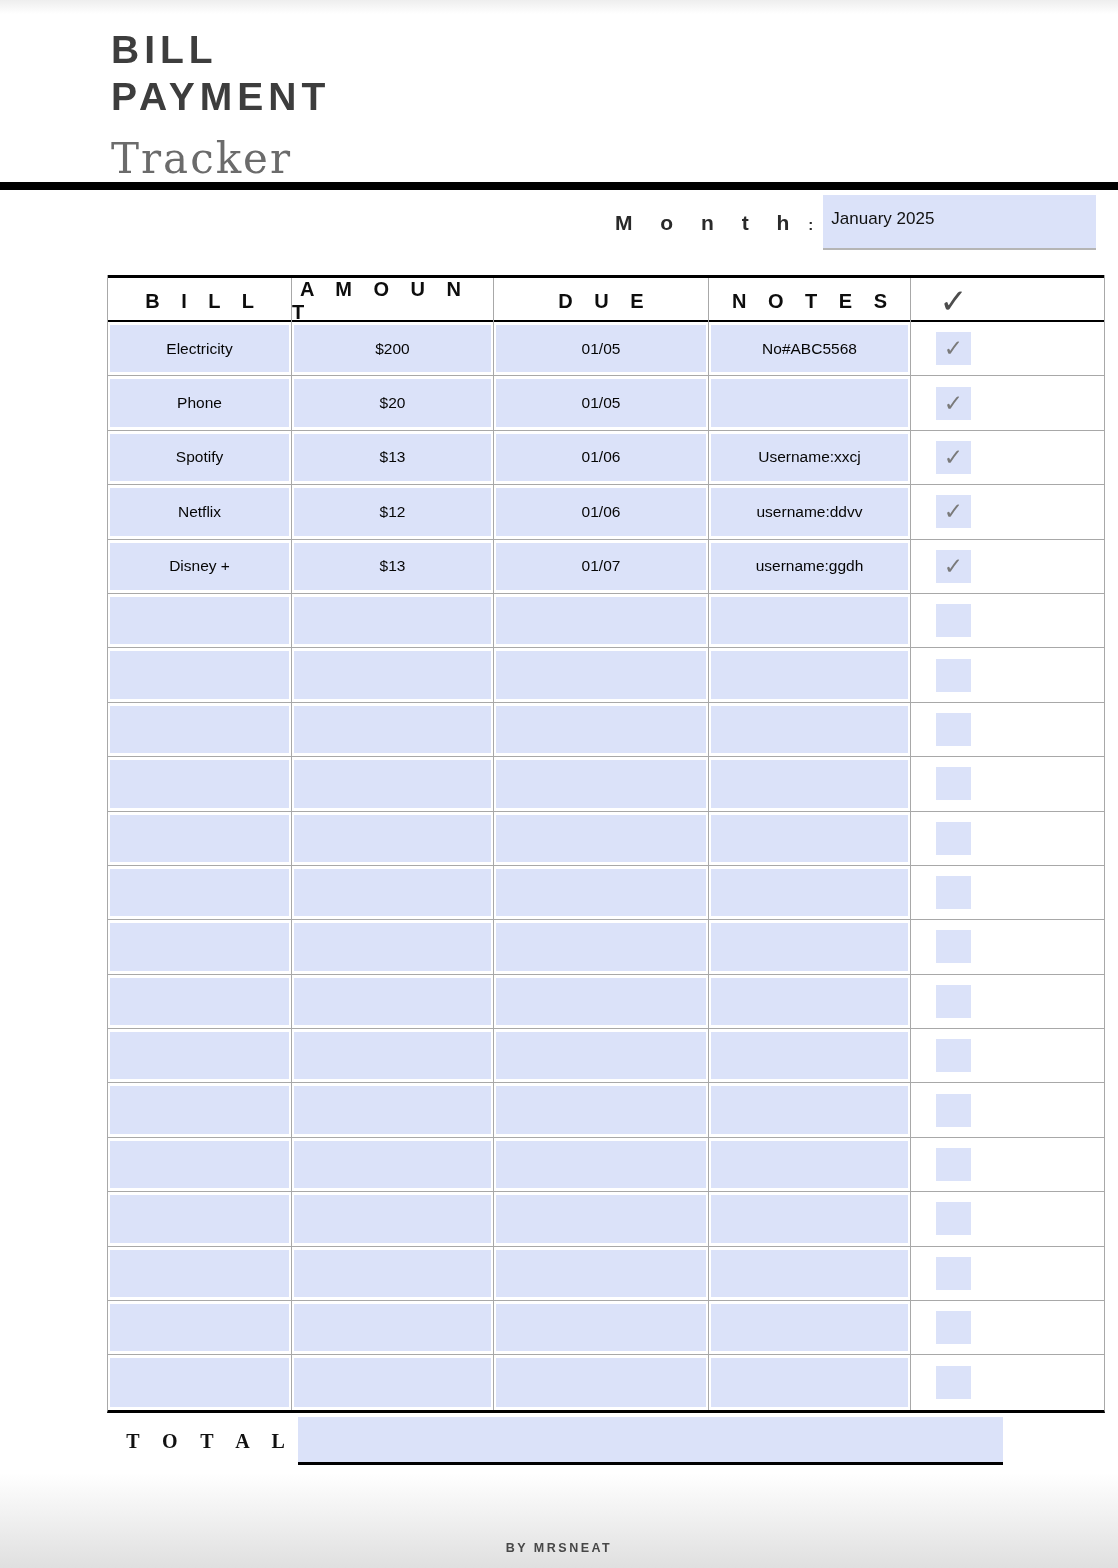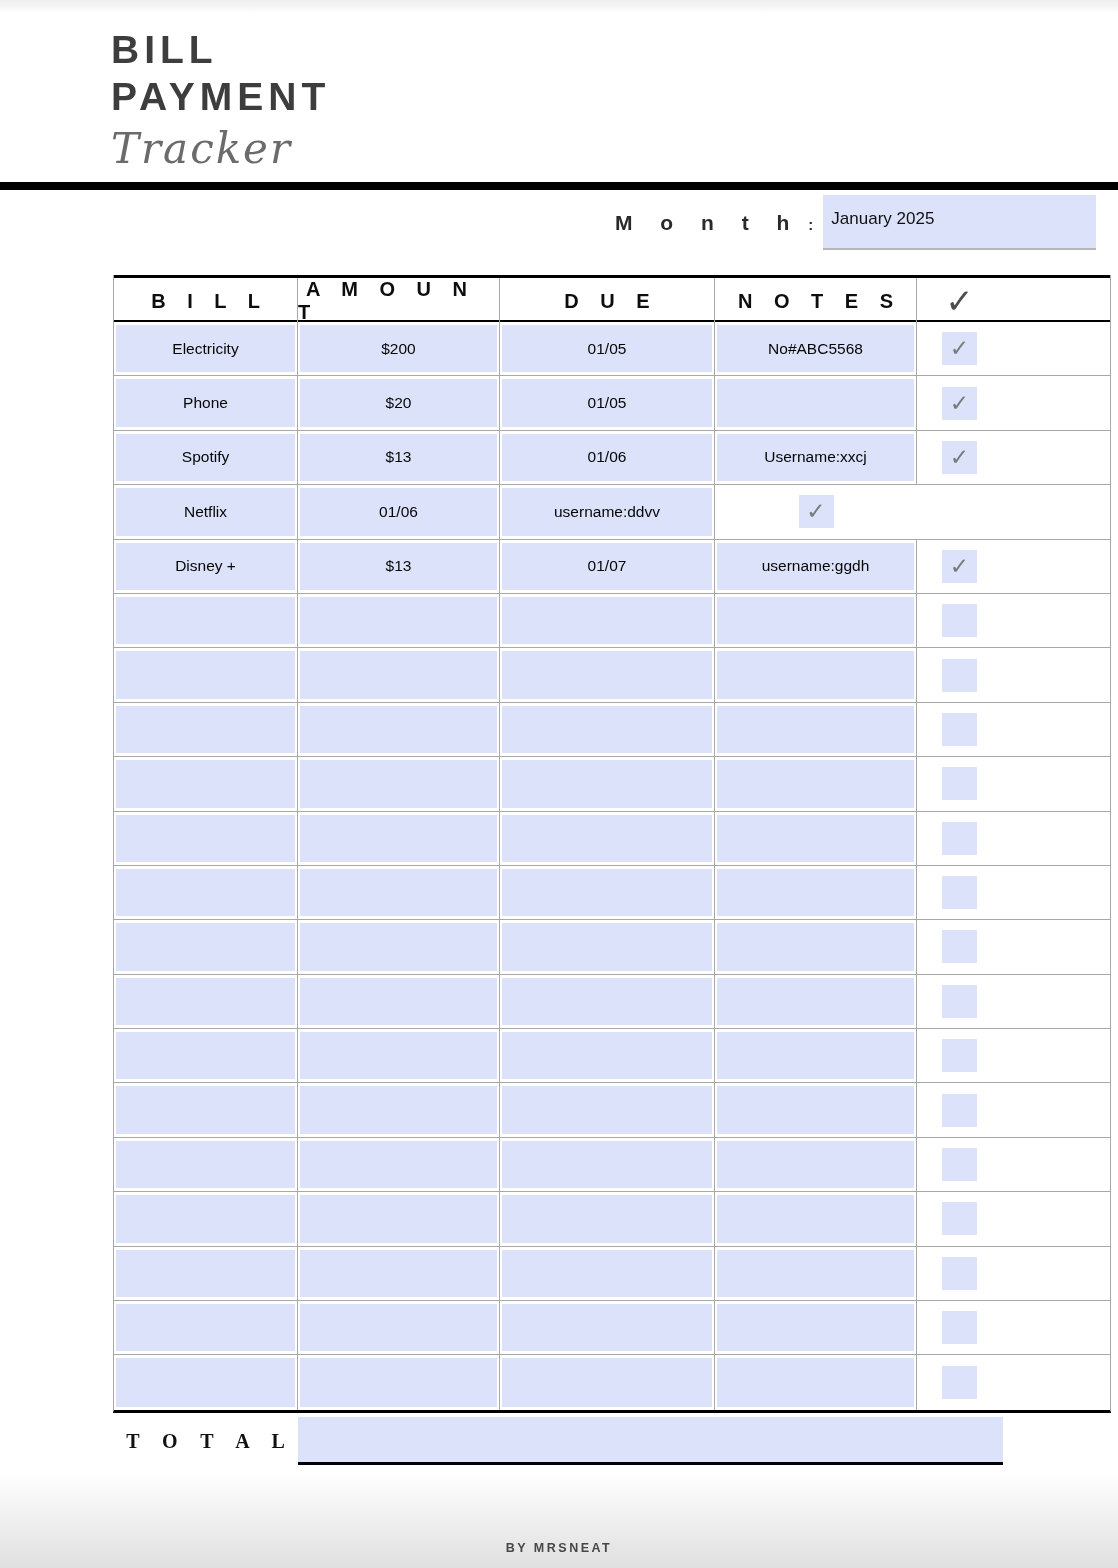--- a/index.html
+++ b/index.html
@@ -21,34 +21,34 @@
   }
   
   .top-shade{position:absolute;left:0;top:0;width:100%;height:14px;
     background:linear-gradient(to bottom, rgba(224,224,224,.55), rgba(255,255,255,0));}
   .bottom-shade{position:absolute;left:0;bottom:0;width:100%;height:95px;
     background:linear-gradient(to bottom, rgba(224,224,224,0), rgba(218,218,218,.85));pointer-events:none;}
 
   
   .title{position:absolute;left:111px;top:26px;}
   .title-line{font-size:39px;font-weight:700;letter-spacing:5px;color:var(--title);line-height:47px;}
-  .title-script{font-family:"DejaVu Serif", serif;font-style:italic;font-size:42px;
-    color:var(--script);letter-spacing:2px;line-height:50px;margin-top:4px;}
+  .title-script{font-family:"DejaVu Serif", serif;font-size:42px;
+    color:var(--script);letter-spacing:2px;line-height:50px;margin-top:14px;}
 
   .divider{position:absolute;left:0;top:182px;width:100%;height:8px;background:#000;}
 
   
   .month-row{position:absolute;left:615px;top:195px;height:55px;display:flex;align-items:center;}
   .month-label{font-size:21px;font-weight:700;letter-spacing:11px;color:#2a2a2a;white-space:nowrap;}
   .month-colon{font-size:15px;font-weight:700;color:#2a2a2a;margin:4px 10px 0 8px;}
   .month-input{width:273px;height:55px;background:var(--lav);border-bottom:2px solid #b5b5b5;
     display:flex;align-items:center;padding:0 0 6px 8px;font-size:17px;color:#111;}
 
   
-  .bill-table{position:absolute;left:113px;top:275px;width:998px;
+  .bill-table{position:absolute;left:107px;top:275px;width:998px;
     border-left:1px solid var(--grid);border-right:1px solid var(--grid);
     border-bottom:3px solid #000;}
   .thead{display:grid;grid-template-columns:184px 202px 215px 202px 85px;height:47px;
     border-top:3px solid #000;border-bottom:2px solid #000;background:#fff;}
   .hcell{display:flex;align-items:center;justify-content:center;
     border-right:1px solid var(--grid);font-size:20px;font-weight:700;letter-spacing:8px;text-indent:8px;color:#0d0d0d;}
   .hcell:last-child{border-right:none;}
   .hcheck{font-family:"DejaVu Sans", sans-serif;font-size:34px;font-weight:700;
     color:#4d4d4d;text-indent:0;letter-spacing:0;}
   .trow{display:grid;grid-template-columns:184px 202px 215px 202px 85px;height:54.4px;
@@ -155,20 +155,23 @@
           <div class="checkbox">
             <span class="checkglyph">✓</span>
           </div>
         </div>
       </div>
       <div class="trow">
         <div class="tcell">
           <div class="cellfill">Netflix</div>
         </div>
         <div class="tcell">
+          <div class="cellfill">$12</div>
+        </div>
+        <div class="tcell">
           <div class="cellfill">01/06</div>
         </div>
         <div class="tcell">
           <div class="cellfill">username:ddvv</div>
         </div>
         <div class="tcell checkcol">
           <div class="checkbox">
             <span class="checkglyph">✓</span>
           </div>
         </div>

